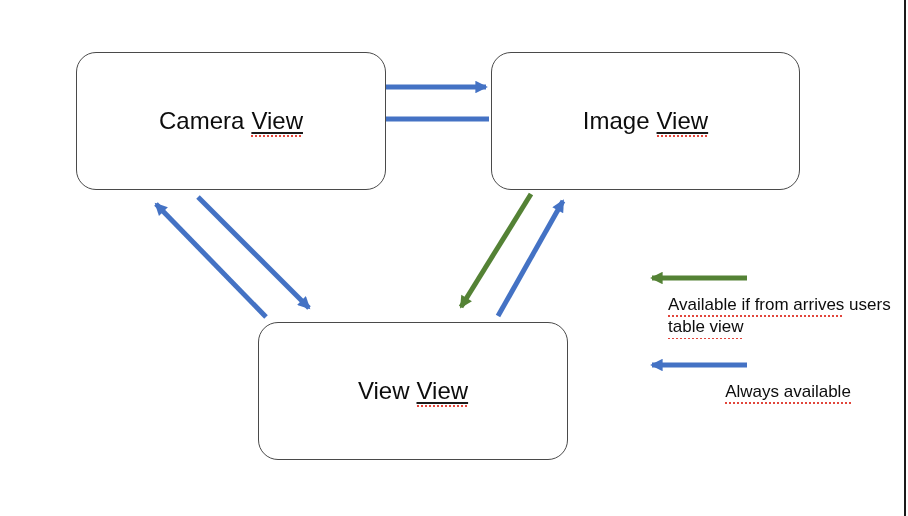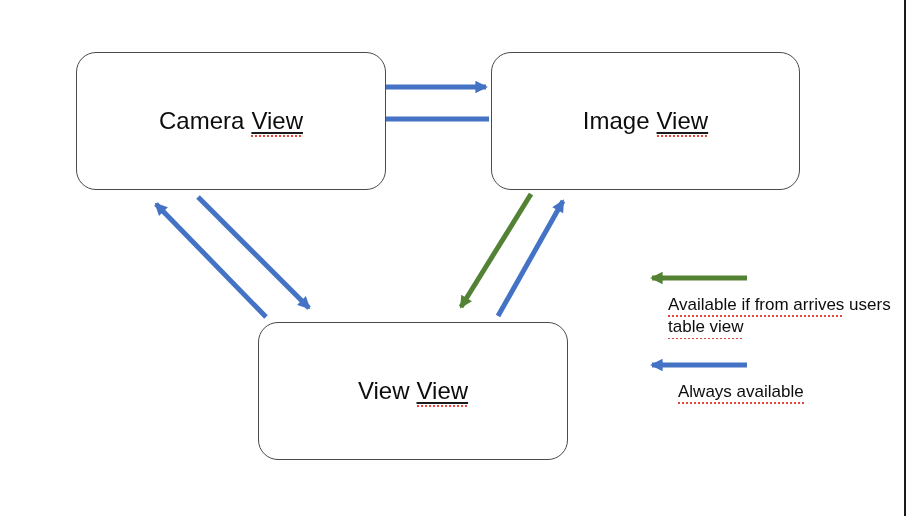--- a/index.html
+++ b/index.html
@@ -56,21 +56,21 @@
     width: 908px; height: 516px;
     pointer-events: none;
   }
   .legend-text {
     position: absolute;
     font-size: 17px;
     line-height: 1.32;
     color: #0d0d0d;
   }
   #legend-text-1 { left: 668px; top: 294px; width: 236px; }
-  #legend-text-2 { left: 678px; top: 381px; width: 220px; }
+  #legend-text-2 { left: 678px; top: 381px; width: 220px; text-align: center; }
 
   #slide-right-border {
     position: absolute;
     left: 904px; top: 0;
     width: 2px; height: 516px;
     background: #1a1a1a;
   }
 </style>
 </head>
 <body>

